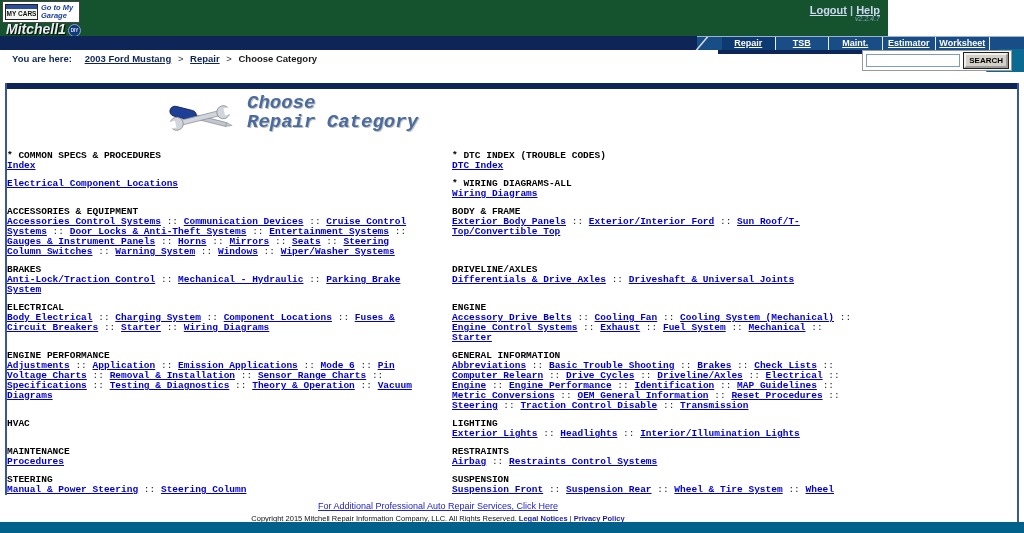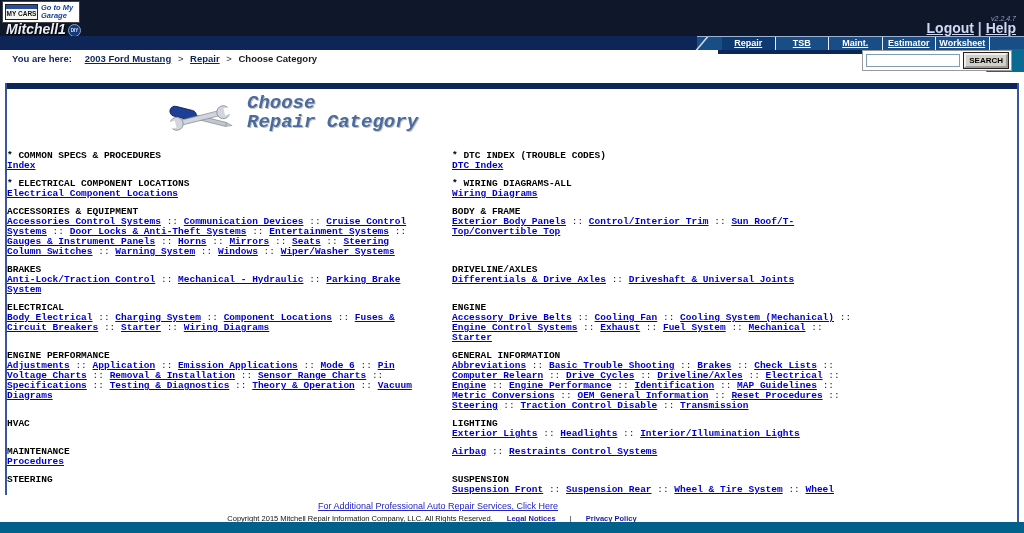--- a/index.html
+++ b/index.html
@@ -1,27 +1,27 @@
 <!DOCTYPE html>
 <html><head>
 <meta charset="utf-8">
 <style>
   *{margin:0;padding:0;box-sizing:border-box;}
   html,body{width:1024px;height:533px;}
   body{font-family:"Liberation Sans",sans-serif;position:relative;background:#fff;overflow:hidden;}
   a{cursor:pointer;}
 
   
-  .topbar{position:absolute;left:0;top:0;width:1024px;height:36px;background:#0f172a;}
+  .topbar{position:absolute;left:0;top:0;width:888px;height:36px;background:#14532d;}
   .garage-btn{position:absolute;left:2px;top:1px;width:78px;height:22px;background:#fff;border:1px solid #444;display:flex;align-items:center;gap:3px;padding:1px 2px;text-decoration:none;}
   .plate{width:33px;height:16px;border:1px solid #222;background:#f6f6f2;display:flex;flex-direction:column;}
   .plate-band{height:4px;background:#2b4fa0;}
   .plate-text{font-size:6.5px;font-weight:bold;color:#111;text-align:center;line-height:10px;}
   .garage-label{font-size:7.5px;font-weight:bold;font-style:italic;color:#1c3f9e;line-height:8px;}
-  .account-links{position:absolute;right:8px;top:20px;font-size:14px;font-weight:bold;color:#b9c4e4;}
+  .account-links{position:absolute;right:8px;top:4px;font-size:11px;font-weight:bold;color:#b9c4e4;}
   .account-links a{color:#cfd9f4;text-decoration:underline;}
   .version{position:absolute;right:8px;top:15px;font-size:7px;font-style:italic;color:#8fa0cc;}
   .logo{position:absolute;left:6px;top:20px;text-decoration:none;}
   .logo-text{font-size:14px;font-weight:bold;font-style:italic;color:#eceef4;text-shadow:1px 1px 1px #000;}
   .logo-badge{display:inline-block;width:13px;height:13px;border-radius:50%;background:#123a78;border:1px solid #8fa4d2;color:#dfe6f6;font-size:4.5px;font-weight:bold;text-align:center;line-height:11px;vertical-align:2px;margin-left:2px;}
   .tagline{font-size:6px;font-style:italic;color:#b8c2dc;margin-top:-1px;}
 
   
   .tabbar{position:absolute;left:0;top:36px;width:1024px;height:14px;background:#0e2557;}
   .tab-strip{position:absolute;left:697px;top:0;right:0;height:14px;background:#184e85;border-top:1px solid #9db1d4;display:flex;}
@@ -56,21 +56,21 @@
   .cat-cell{margin-bottom:8px;}
   .cat-heading{font-size:9.5px;font-weight:bold;color:#000;line-height:10px;}
   .cat-links{font-size:9.5px;line-height:10px;}
   .cat-link{color:#0000cc;font-weight:bold;text-decoration:underline;}
   .sep{color:#222;}
 
   
   .footer{position:absolute;left:0;top:495px;width:876px;height:27px;background:#fff;text-align:center;}
   .promo-link{font-size:9px;color:#2222cc;text-decoration:underline;display:inline-block;margin-top:3px;}
   .copyright-line{font-size:7.5px;color:#111;margin-top:1px;}
-  .copyright-line a{color:#1a1aaa;font-weight:bold;text-decoration:underline;margin:0 12px;}
+  .copyright-line a{color:#1a1aaa;font-weight:bold;text-decoration:underline;margin:0 0;}
   .top-link{font-size:9px;font-weight:bold;color:#2222cc;text-decoration:underline;display:inline-block;margin-top:1px;}
   .bottombar{position:absolute;left:0;top:522px;width:1024px;height:11px;background:#02618a;}
 </style>
 </head>
 <body>
 
 <div class="topbar">
   <a class="garage-btn" href="#">
     <span class="plate">
       <span class="plate-band"></span>
@@ -146,34 +146,33 @@
   <div class="cat-grid">
       <div class="cat-cell">
         <div class="cat-heading">* COMMON SPECS &amp; PROCEDURES</div>
         <div class="cat-links"><a href="#" class="cat-link">Index</a></div>
       </div>
       <div class="cat-cell">
         <div class="cat-heading">* DTC INDEX (TROUBLE CODES)</div>
         <div class="cat-links"><a href="#" class="cat-link">DTC Index</a></div>
       </div>
       <div class="cat-cell">
-        <div class="cat-heading">* ELECTRICAL COMPONENT LOCATIONS</div>
         <div class="cat-links"><a href="#" class="cat-link">Electrical Component Locations</a></div>
       </div>
       <div class="cat-cell">
         <div class="cat-heading">* WIRING DIAGRAMS-ALL</div>
         <div class="cat-links"><a href="#" class="cat-link">Wiring Diagrams</a></div>
       </div>
       <div class="cat-cell">
         <div class="cat-heading">ACCESSORIES &amp; EQUIPMENT</div>
         <div class="cat-links"><a href="#" class="cat-link">Accessories Control Systems</a><span class="sep"> :: </span><a href="#" class="cat-link">Communication Devices</a><span class="sep"> :: </span><a href="#" class="cat-link">Cruise Control Systems</a><span class="sep"> :: </span><a href="#" class="cat-link">Door Locks &amp; Anti-Theft Systems</a><span class="sep"> :: </span><a href="#" class="cat-link">Entertainment Systems</a><span class="sep"> :: </span><a href="#" class="cat-link">Gauges &amp; Instrument Panels</a><span class="sep"> :: </span><a href="#" class="cat-link">Horns</a><span class="sep"> :: </span><a href="#" class="cat-link">Mirrors</a><span class="sep"> :: </span><a href="#" class="cat-link">Seats</a><span class="sep"> :: </span><a href="#" class="cat-link">Steering Column Switches</a><span class="sep"> :: </span><a href="#" class="cat-link">Warning System</a><span class="sep"> :: </span><a href="#" class="cat-link">Windows</a><span class="sep"> :: </span><a href="#" class="cat-link">Wiper/Washer Systems</a></div>
       </div>
       <div class="cat-cell">
         <div class="cat-heading">BODY &amp; FRAME</div>
-        <div class="cat-links"><a href="#" class="cat-link">Exterior Body Panels</a><span class="sep"> :: </span><a href="#" class="cat-link">Control/Interior Trim</a><span class="sep"> :: </span><a href="#" class="cat-link">Sun Roof/T-Top/Convertible Top</a></div>
+        <div class="cat-links"><a href="#" class="cat-link">Exterior Body Panels</a><span class="sep"> :: </span><a href="#" class="cat-link">Exterior/Interior Ford</a><span class="sep"> :: </span><a href="#" class="cat-link">Sun Roof/T-Top/Convertible Top</a></div>
       </div>
       <div class="cat-cell">
         <div class="cat-heading">BRAKES</div>
         <div class="cat-links"><a href="#" class="cat-link">Anti-Lock/Traction Control</a><span class="sep"> :: </span><a href="#" class="cat-link">Mechanical - Hydraulic</a><span class="sep"> :: </span><a href="#" class="cat-link">Parking Brake System</a></div>
       </div>
       <div class="cat-cell">
         <div class="cat-heading">DRIVELINE/AXLES</div>
         <div class="cat-links"><a href="#" class="cat-link">Differentials &amp; Drive Axles</a><span class="sep"> :: </span><a href="#" class="cat-link">Driveshaft &amp; Universal Joints</a></div>
       </div>
       <div class="cat-cell">
@@ -197,24 +196,26 @@
       </div>
       <div class="cat-cell">
         <div class="cat-heading">LIGHTING</div>
         <div class="cat-links"><a href="#" class="cat-link">Exterior Lights</a><span class="sep"> :: </span><a href="#" class="cat-link">Headlights</a><span class="sep"> :: </span><a href="#" class="cat-link">Interior/Illumination Lights</a></div>
       </div>
       <div class="cat-cell">
         <div class="cat-heading">MAINTENANCE</div>
         <div class="cat-links"><a href="#" class="cat-link">Procedures</a></div>
       </div>
       <div class="cat-cell">
+        <div class="cat-heading">RESTRAINTS</div>
         <div class="cat-links"><a href="#" class="cat-link">Airbag</a><span class="sep"> :: </span><a href="#" class="cat-link">Restraints Control Systems</a></div>
       </div>
       <div class="cat-cell">
         <div class="cat-heading">STEERING</div>
+        <div class="cat-links"><a href="#" class="cat-link">Manual &amp; Power Steering</a><span class="sep"> :: </span><a href="#" class="cat-link">Steering Column</a></div>
       </div>
       <div class="cat-cell">
         <div class="cat-heading">SUSPENSION</div>
         <div class="cat-links"><a href="#" class="cat-link">Suspension Front</a><span class="sep"> :: </span><a href="#" class="cat-link">Suspension Rear</a><span class="sep"> :: </span><a href="#" class="cat-link">Wheel &amp; Tire System</a><span class="sep"> :: </span><a href="#" class="cat-link">Wheel Alignment</a></div>
       </div>
       <div class="cat-cell">
         <div class="cat-heading">TRANSMISSION</div>
         <div class="cat-links"><a href="#" class="cat-link">Automatic Trans</a><span class="sep"> :: </span><a href="#" class="cat-link">Clutches Manual &amp; Hydraulic</a><span class="sep"> :: </span><a href="#" class="cat-link">Manual Fuses</a></div>
       </div>
       <div class="cat-cell"></div>

